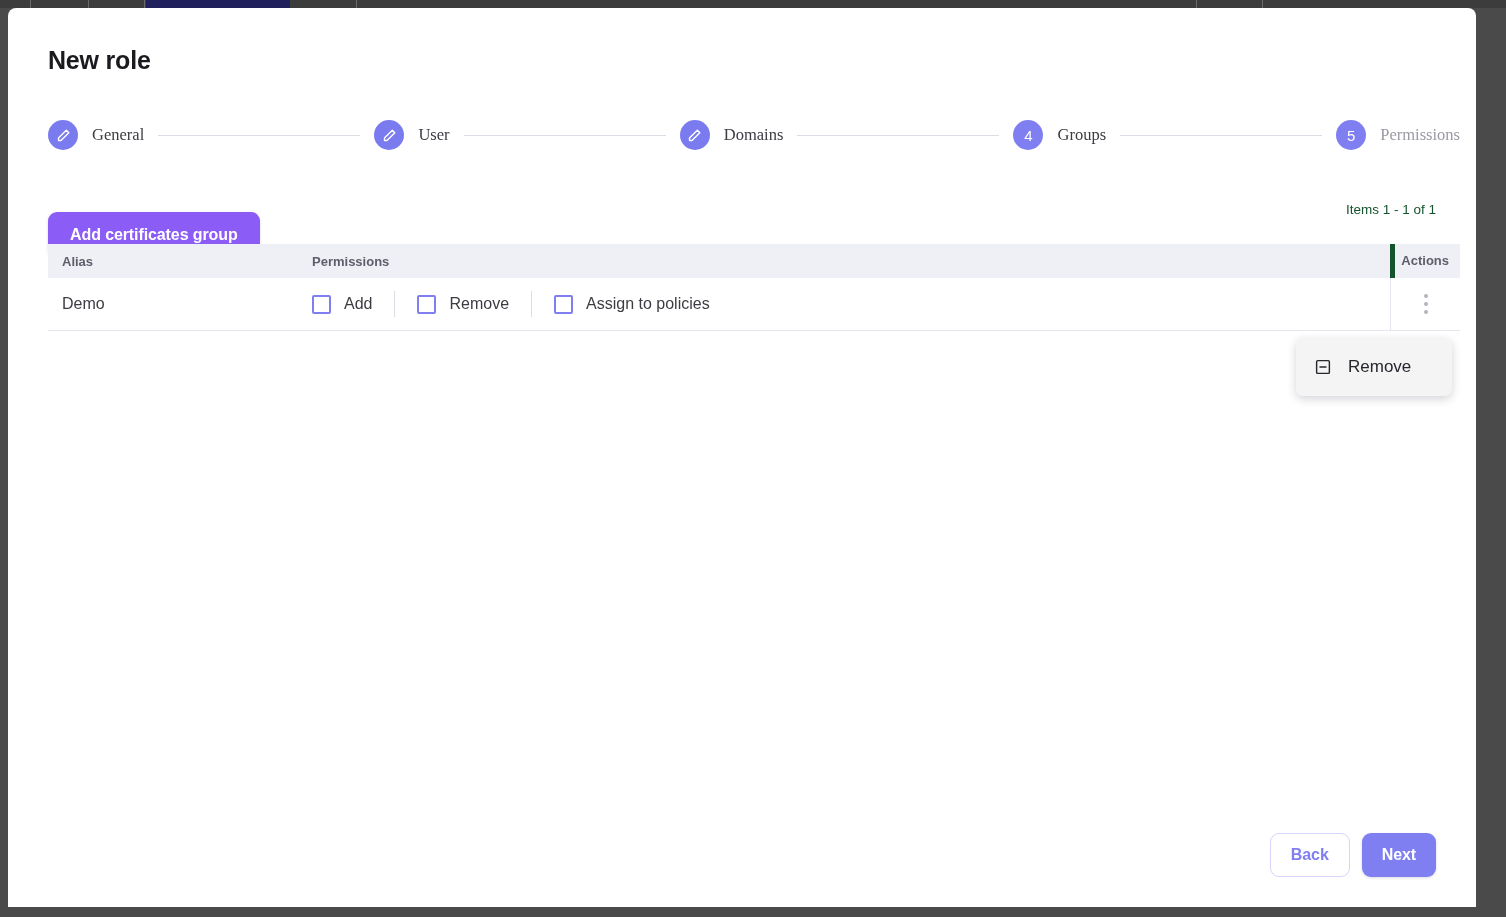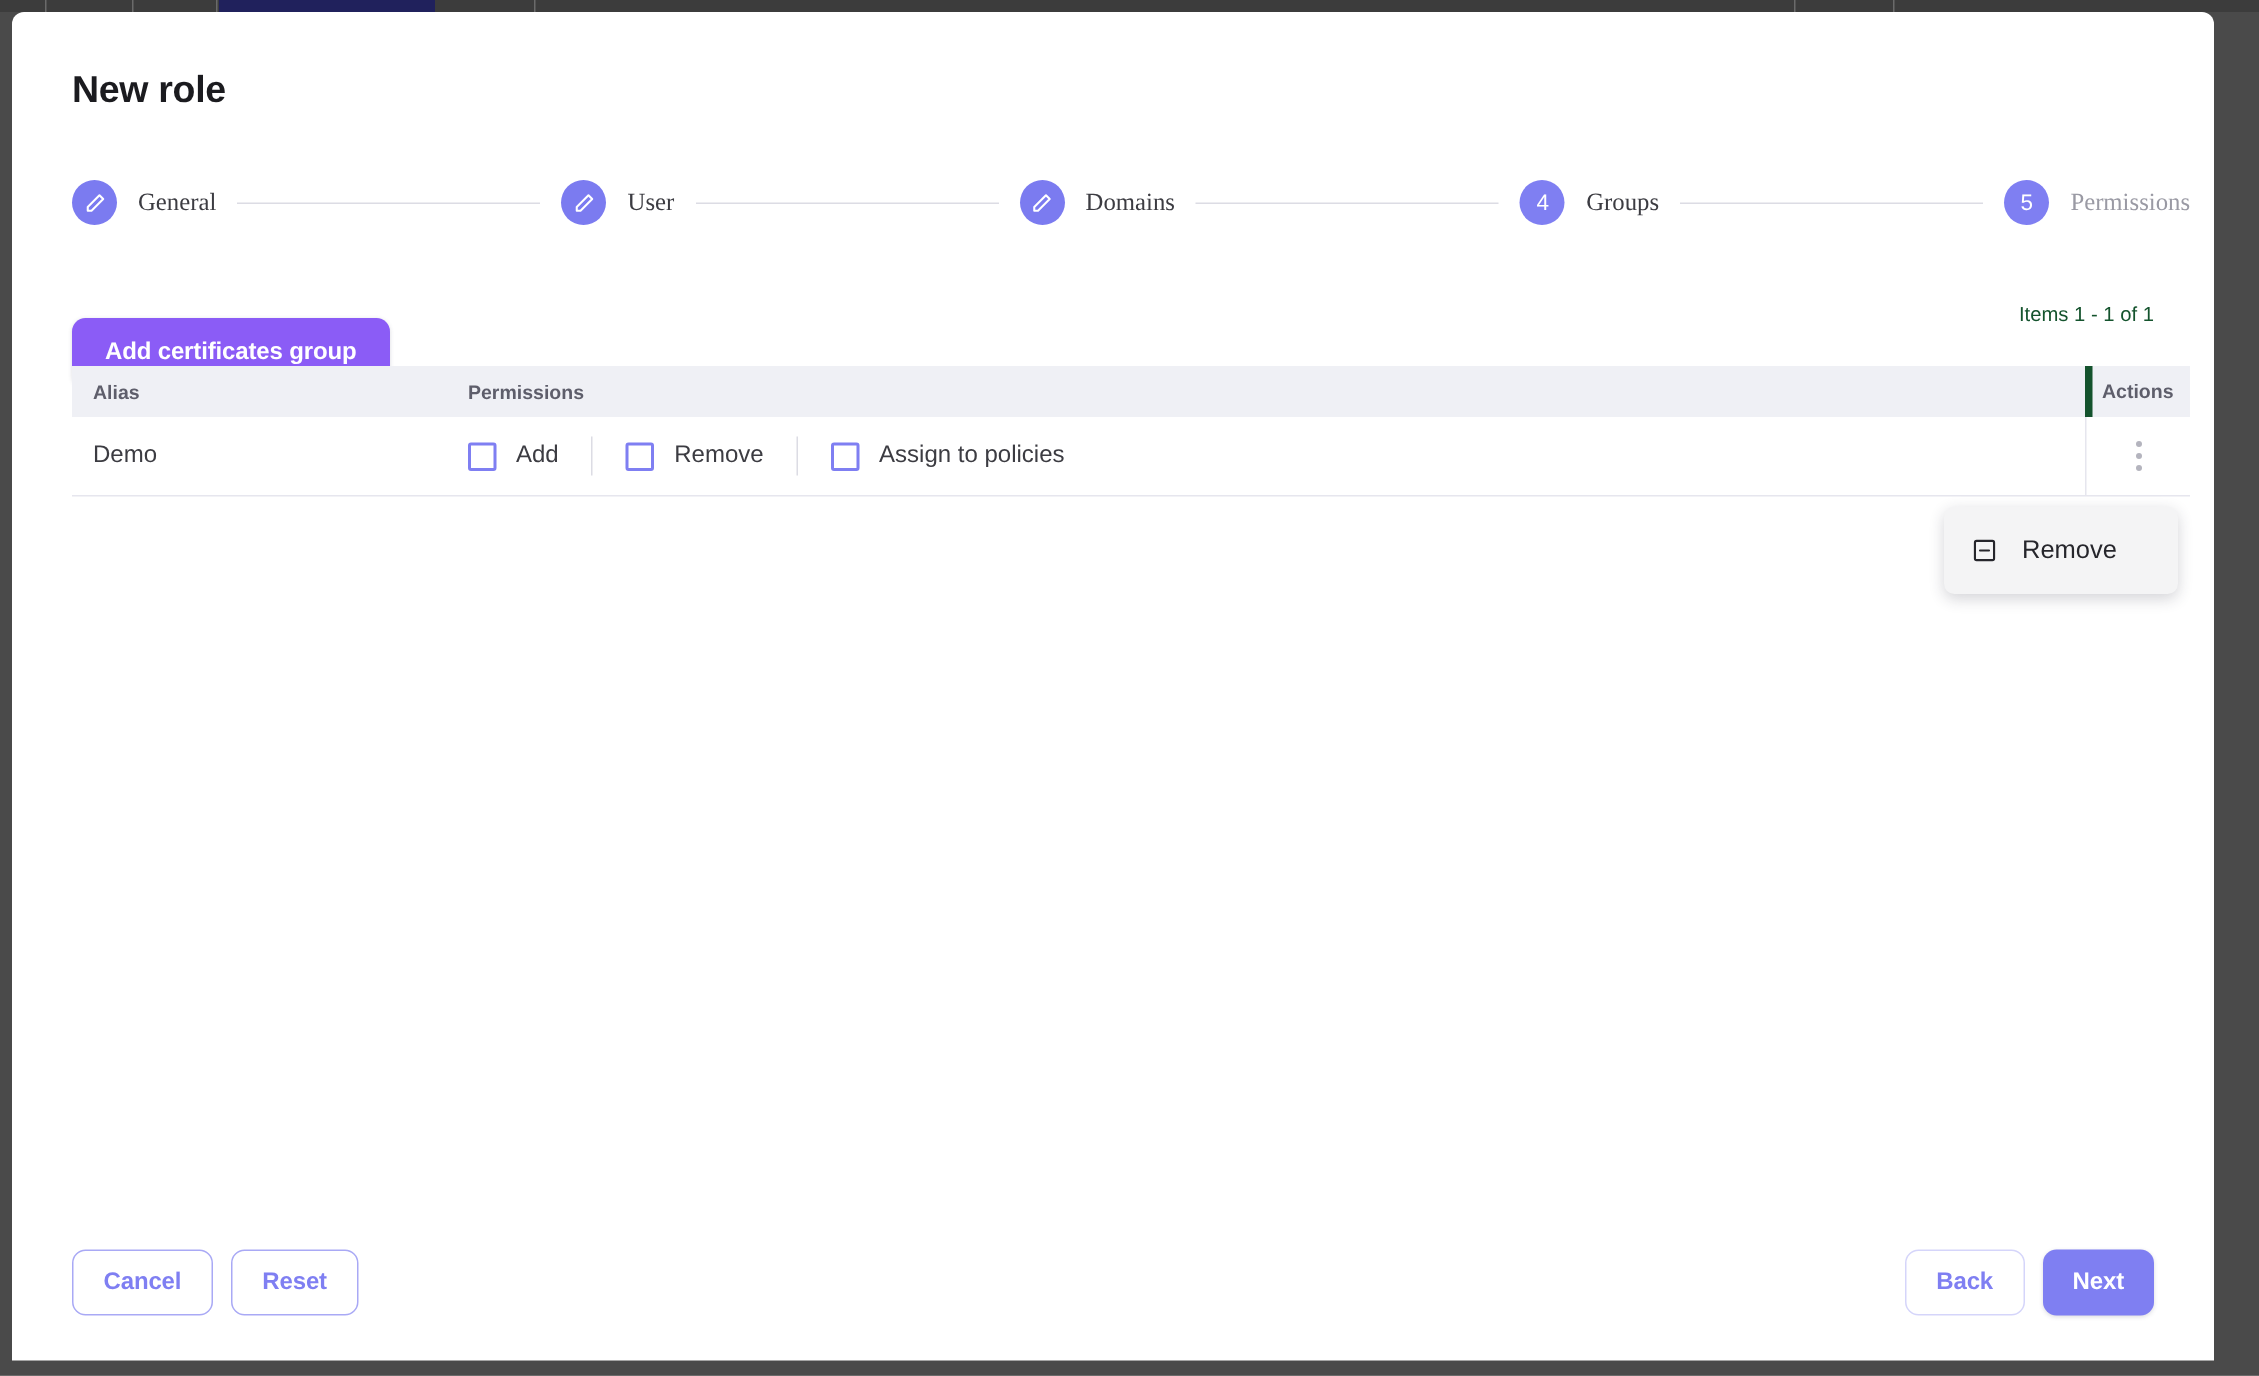--- a/index.html
+++ b/index.html
@@ -398,24 +398,20 @@
         <span class="mi">
           <svg width="18" height="18" viewBox="0 0 24 24" fill="none" stroke="#26262c" stroke-width="1.9" stroke-linecap="round" stroke-linejoin="round">
             <rect x="3.5" y="3.5" width="17" height="17" rx="1.5"></rect>
             <line x1="8" y1="12" x2="16" y2="12"></line>
           </svg>
         </span>
         <span>Remove</span>
       </div>
     </div>
 
-    <div class="footer-left">
-      <button class="btn btn-outline">Cancel</button>
-      <button class="btn btn-outline">Reset</button>
-    </div>
 
     <div class="footer-right">
       <button class="btn btn-outline soft">Back</button>
       <button class="btn btn-solid">Next</button>
     </div>
 
   </div>
 </div>
 
 </body></html>

